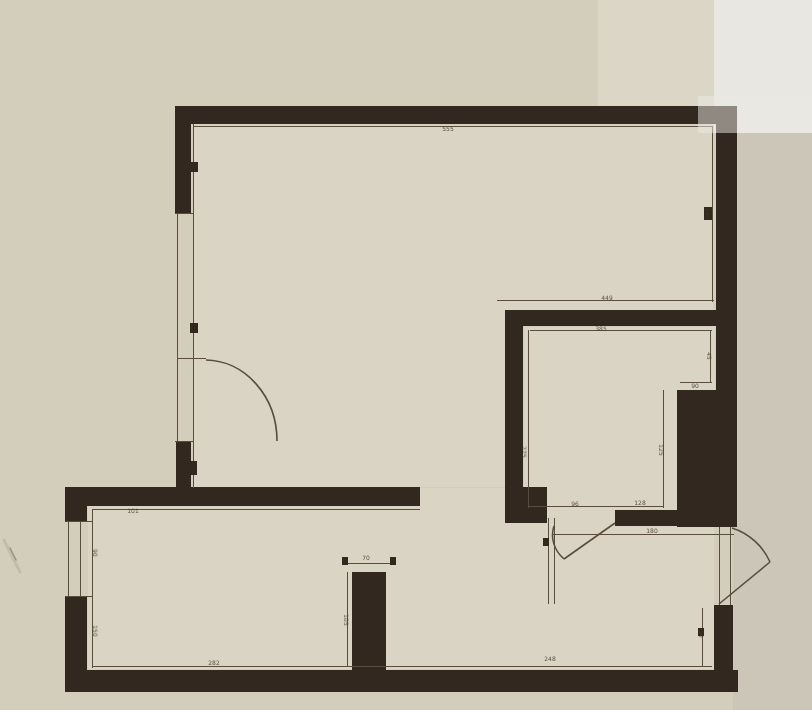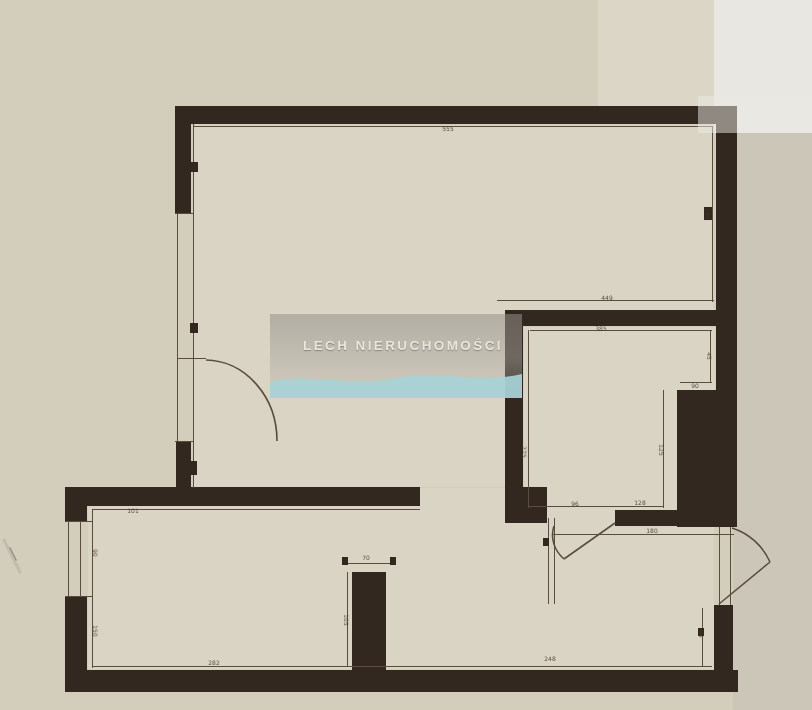--- a/index.html
+++ b/index.html
@@ -112,19 +112,13 @@
         <path d="M615,523 L564,559" fill="none" stroke="#5a4d3e" stroke-width="1.6"></path>
         <path d="M554,526 A40,34 0 0 0 564,559" fill="none" stroke="#5a4d3e" stroke-width="1.6"></path>
         <path d="M719,604 L770,562" fill="none" stroke="#5a4d3e" stroke-width="1.6"></path>
         <path d="M732,528 A62,62 0 0 1 770,562" fill="none" stroke="#5a4d3e" stroke-width="1.6"></path>
         <path d="M4,540 L20,572" fill="none" stroke="#c2bcae" stroke-width="3" stroke-linecap="round"></path>
         <path d="M10,548 L16,560" fill="none" stroke="#9a9284" stroke-width="1.5" stroke-linecap="round"></path>
       </svg>
       <div class="overlaypatch" style="left: 698px; top: 96px; width: 114px; height: 37px; background: rgba(236, 234, 229, 0.5);"></div>
     </div>
 
-  <div id="watermark" style="left: 270px; top: 314px; width: 252px; height: 84px;">
-    <svg id="watermark-wave" width="252" height="36" viewBox="0 0 252 36">
-      <path d="M0,20 C40,10 80,26 126,16 C170,8 210,22 252,12 L252,36 L0,36 Z" fill="#a7d2d6" opacity="0.92"></path>
-    </svg>
-    <span id="watermark-text">LECH NIERUCHOMOŚCI</span>
-  </div>
 </div>
 
 </body></html>

